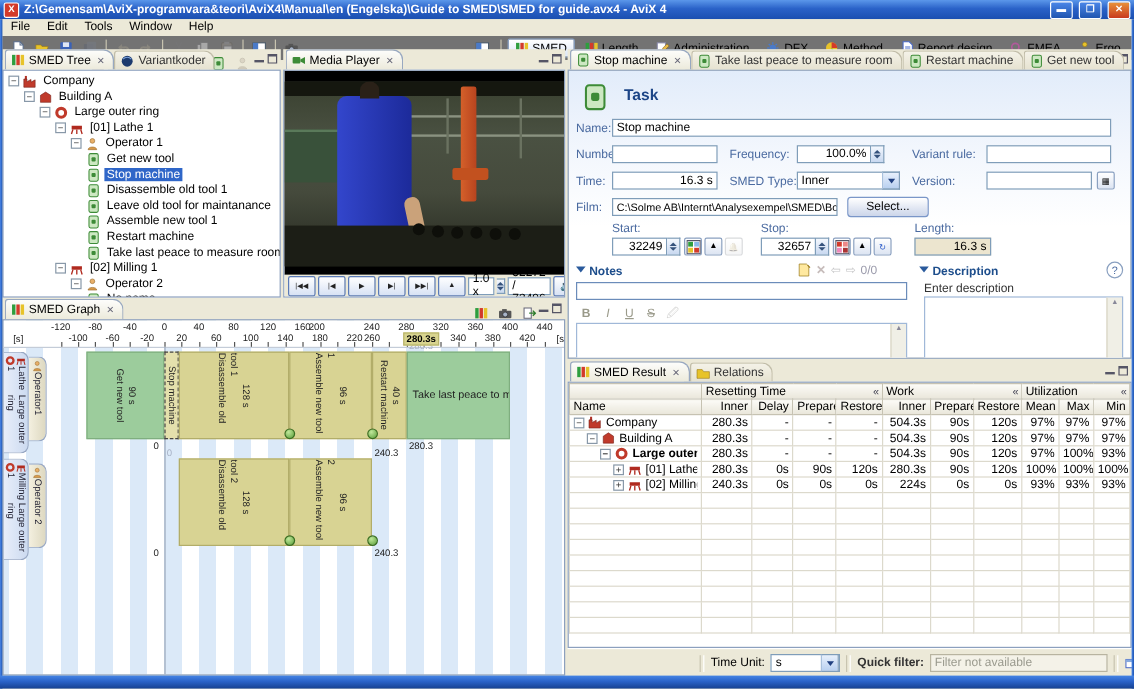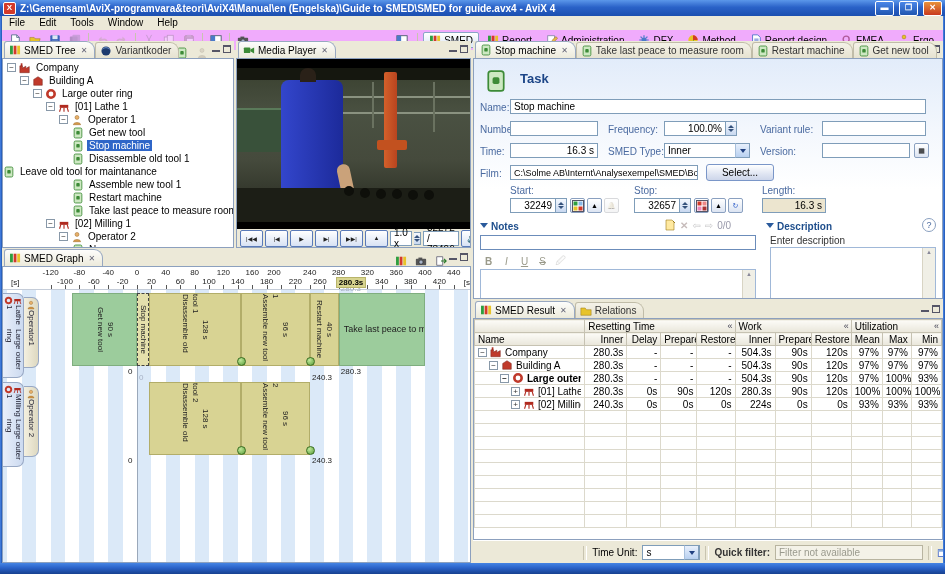--- a/index.html
+++ b/index.html
@@ -15,21 +15,21 @@
     padding:0 3px;background:linear-gradient(180deg,#5b97ea 0%,#2a62c8 45%,#1b4fb0 100%);color:#fff;
     font-weight:bold;font-size:10px;white-space:nowrap;overflow:hidden}
   .app-ico{width:11px;height:11px;background:#d33a2a;border:1px solid #fff;border-radius:2px;color:#fff;
     font-size:8px;line-height:10px;text-align:center;flex:0 0 auto}
   .title-text{flex:1;overflow:hidden;text-overflow:ellipsis}
   .winbtn{width:17px;height:13px;border:1px solid #fff;border-radius:2px;color:#fff;font-size:8px;line-height:11px;
     text-align:center;background:linear-gradient(180deg,#4a86e8,#1f55b0);margin-left:1px;flex:0 0 auto}
   .winbtn.close{background:linear-gradient(180deg,#e8923a,#c83a1f)}
   .menubar{position:absolute;left:2px;top:16px;right:2px;height:14px;background:#ece9d8;display:flex;align-items:flex-start;border-bottom:1px solid #e0dcc8}
   .menu-item{padding:0 7px;height:14px;line-height:14px}
-  .toolrow{position:absolute;left:2px;top:30px;right:2px;height:20px;background:#f0abfc;display:flex;align-items:center;padding:0 3px}
+  .toolrow{position:absolute;left:2px;top:30px;right:2px;height:20px;background:#737373;display:flex;align-items:center;padding:0 3px}
   .tbtn{width:18px;height:17px;display:flex;align-items:center;justify-content:center;border:1px solid transparent;border-radius:2px}
   .tsep{width:1px;height:14px;background:#c8c4b0;margin:0 3px}
   .dis{opacity:.38;filter:grayscale(.8)}
   #perspectives{margin-left:auto;display:flex;align-items:center;gap:2px}
   .persp{display:flex;align-items:center;gap:3px;padding:1px 5px;border:1px solid transparent;border-radius:2px;white-space:nowrap}
   .persp.active{border-color:#8aa4c8;background:linear-gradient(180deg,#fff,#d8e4f6);box-shadow:inset 0 0 2px #fff}
   
   .panel{position:absolute;background:#ece9d8}
   .tabbar{position:relative;height:17px;display:flex;align-items:flex-end;padding-left:2px}
   .etab{height:17px;box-sizing:border-box;display:flex;align-items:center;gap:3px;padding:0 7px 0 4px;
@@ -267,21 +267,21 @@
           <span>SMED</span>
         </span>
         <span class="persp">
           <span class="ic ic12">
             <svg viewBox="0 0 14 14">
               <rect x="1.2" y="2" width="3.3" height="10" fill="#2e9e3e"></rect>
               <rect x="5.4" y="2" width="3.3" height="10" fill="#d33a2a"></rect>
               <rect x="9.6" y="2" width="3.3" height="10" fill="#e7c32a"></rect>
             </svg>
           </span>
-          <span>Report</span>
+          <span>Length</span>
         </span>
         <span class="persp">
           <span class="ic ic12">
             <svg viewBox="0 0 14 14">
               <rect x="2" y="2" width="8" height="10" fill="#fff" stroke="#88a"></rect>
               <path d="M6 11l1.5-4 4-4 2 2-4 4z" fill="#e7b94a" stroke="#8a6a1a" stroke-width=".6"></path>
             </svg>
           </span>
           <span>Administration</span>
         </span>
@@ -485,21 +485,21 @@
         </div>
         <div class="trow" style="padding-left: 69px;">
           <span class="ic ic12">
             <svg viewBox="0 0 14 14">
               <rect x="2.5" y="1.2" width="9" height="11.6" rx="1.6" fill="#cde8c2" stroke="#3d8b37"></rect>
               <rect x="5" y="4.8" width="4" height="4" rx="1" fill="#3d8b37"></rect>
             </svg>
           </span>
           <span class="tlabel">Disassemble old tool 1</span>
         </div>
-        <div class="trow" style=" align-items: center;">
+        <div class="trow" style="padding-left: 69px; align-items: center;">
           <span class="ic ic12">
             <svg viewBox="0 0 14 14">
               <rect x="2.5" y="1.2" width="9" height="11.6" rx="1.6" fill="#cde8c2" stroke="#3d8b37"></rect>
               <rect x="5" y="4.8" width="4" height="4" rx="1" fill="#3d8b37"></rect>
             </svg>
           </span>
           <span class="tlabel">Leave old tool for maintanance</span>
         </div>
         <div class="trow" style="padding-left: 69px;">
           <span class="ic ic12">
@@ -882,27 +882,27 @@
           <span class="rlab" style="left: 206px; top: 10px;">100</span>
           <span class="rtick" style="left: 206px;"></span>
           <span class="rlab" style="left: 220.4px; top: 1px;">120</span>
           <span class="rtick" style="left: 220.4px;"></span>
           <span class="rlab" style="left: 234.8px; top: 10px;">140</span>
           <span class="rtick" style="left: 234.8px;"></span>
           <span class="rlab" style="left: 249.2px; top: 1px;">160</span>
           <span class="rtick" style="left: 249.2px;"></span>
           <span class="rlab" style="left: 263.6px; top: 10px; text-align: center;">180</span>
           <span class="rtick" style="left: 263.6px;"></span>
-          <span class="rlab" style="left: 271px; top: 1px;">200</span>
+          <span class="rlab" style="left: 261px; top: 1px;">200</span>
           <span class="rtick" style="left: 278px;"></span>
           <span class="rlab" style="left: 292.4px; top: 10px;">220</span>
           <span class="rtick" style="left: 292.4px;"></span>
           <span class="rlab" style="left: 306.8px; top: 1px;">240</span>
           <span class="rtick" style="left: 306.8px;"></span>
-          <span class="rlab" style="left: 317px; top: 10px;">260</span>
+          <span class="rlab" style="left: 307px; top: 10px;">260</span>
           <span class="rtick" style="left: 321.2px;"></span>
           <span class="rlab" style="left: 335.6px; top: 1px;">280</span>
           <span class="rtick" style="left: 335.6px;"></span>
           <span class="rlab" style="left: 350px; top: 10px;">300</span>
           <span class="rtick" style="left: 350px;"></span>
           <span class="rlab" style="left: 364.4px; top: 1px;">320</span>
           <span class="rtick" style="left: 364.4px;"></span>
           <span class="rlab" style="left: 378.8px; top: 10px;">340</span>
           <span class="rtick" style="left: 378.8px;"></span>
           <span class="rlab" style="left: 393.2px; top: 1px;">360</span>

